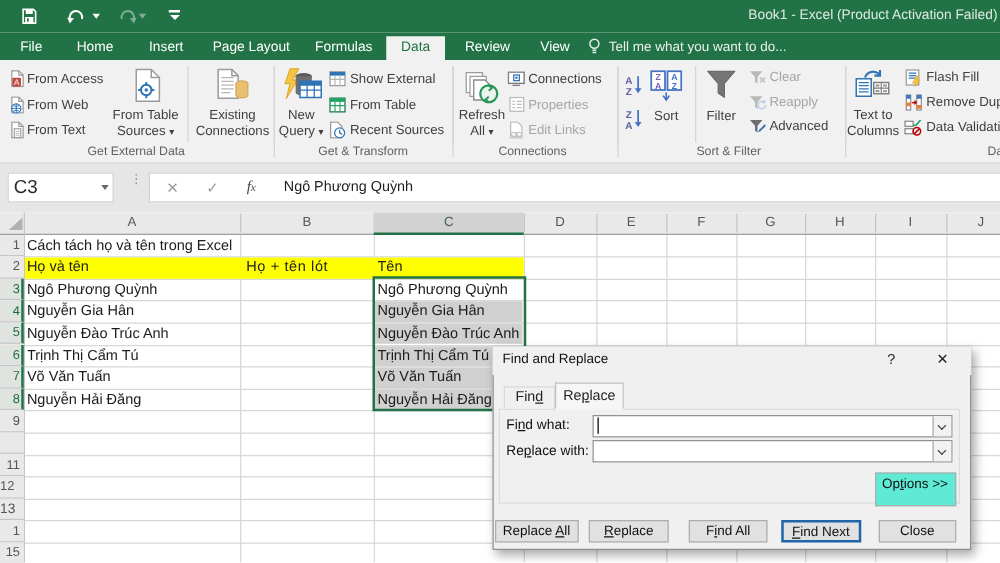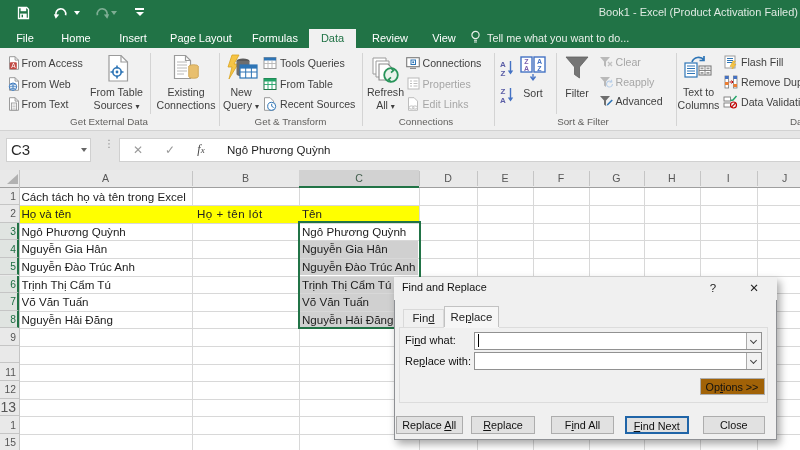--- a/index.html
+++ b/index.html
@@ -107,21 +107,21 @@
 <rect x="16" y="11" width="17" height="3.6" fill="#2e75b6"></rect>
 <path d="M16 18 h17 M21.7 11 v13 M27.4 11 v13" stroke="#2e75b6" stroke-width="1"></path>
 </svg>
 <div class="a ct" style="left:186px;top:86px;width:110px;height:12px;line-height:12px;color:#3f3f3f;font-size:10.6px">New</div>
 <div class="a ct" style="left:186px;top:99px;width:110px;height:12px;line-height:12px;color:#3f3f3f;font-size:10.6px">Query <span style="font-size:8px">▾</span></div>
 <svg class="a" style="left:263px;top:56px" width="14" height="14" viewBox="0 0 14 14">
     <rect x="1" y="1.5" width="12" height="11" fill="#fff" stroke="#9b9b9b" stroke-width="1"></rect>
     <rect x="1" y="1.5" width="12" height="3" fill="#2e75b6"></rect>
     <path d="M1 7.5 h12 M5 4.5 v8 M9 4.5 v8" stroke="#b5b5b5" stroke-width="0.9"></path>
   </svg>
-<div class="a" style="left:280px;top:56px;width:200px;height:14px;line-height:14px;color:#3f3f3f;font-size:10.6px;white-space:nowrap">Tools Queries</div>
+<div class="a" style="left:280px;top:56px;width:200px;height:14px;line-height:14px;color:#3f3f3f;font-size:10.6px;white-space:nowrap">Show External</div>
 <svg class="a" style="left:263px;top:76.5px" width="14" height="14" viewBox="0 0 14 14">
     <rect x="1" y="1.5" width="12" height="11" fill="#fff" stroke="#217346" stroke-width="1"></rect>
     <rect x="1" y="1.5" width="12" height="3" fill="#21a366"></rect>
     <path d="M1 7.5 h12 M5 4.5 v8 M9 4.5 v8" stroke="#21a366" stroke-width="0.9"></path>
   </svg>
 <div class="a" style="left:280px;top:76.5px;width:200px;height:14px;line-height:14px;color:#3f3f3f;font-size:10.6px;white-space:nowrap">From Table</div>
 <svg class="a" style="left:263px;top:96.5px" width="14" height="14" viewBox="0 0 14 14">
     <path d="M1.5 0.7 h5.6 l3.4 3.4 v9.2 h-9 z" fill="#fff" stroke="#9b9b9b" stroke-width="1"></path>
     <circle cx="8.7" cy="9.3" r="4" fill="#fff" stroke="#2e75b6" stroke-width="1"></circle>
     <path d="M8.7 6.8 v2.5 l2 1.2" fill="none" stroke="#2e75b6" stroke-width="1"></path>
@@ -307,23 +307,23 @@
 <div class="a" style="left:0;top:295.3px;width:16px;height:13px;line-height:13px;text-align:right;color:#1c6b41;font-size:10.3px">7</div>
 <div class="a" style="left:0;top:310.70000000000005px;width:19px;height:17.599999999999966px;background:#e0e4e1;border-bottom:1px solid #c5c5c5;border-right:2px solid #217346"></div>
 <div class="a" style="left:0;top:312.90000000000003px;width:16px;height:13px;line-height:13px;text-align:right;color:#1c6b41;font-size:10.3px">8</div>
 <div class="a" style="left:0;top:328.3px;width:19px;height:17.599999999999966px;background:#e9e9e9;border-bottom:1px solid #c5c5c5"></div>
 <div class="a" style="left:0;top:330.5px;width:16px;height:13px;line-height:13px;text-align:right;color:#565656;font-size:10.3px">9</div>
 <div class="a" style="left:0;top:345.9px;width:19px;height:17.600000000000023px;background:#e9e9e9;border-bottom:1px solid #c5c5c5"></div>
 <div class="a" style="left:0;top:368px;width:32px;height:13px;line-height:13px;text-align:left;color:#565656;font-size:10.3px">10</div>
 <div class="a" style="left:0;top:363.5px;width:19px;height:17.600000000000023px;background:#e9e9e9;border-bottom:1px solid #c5c5c5"></div>
 <div class="a" style="left:0;top:365.7px;width:16px;height:13px;line-height:13px;text-align:right;color:#565656;font-size:10.3px">11</div>
 <div class="a" style="left:0;top:381.1px;width:19px;height:17.600000000000023px;background:#e9e9e9;border-bottom:1px solid #c5c5c5"></div>
-<div class="a" style="left:0;top:383.3px;width:16px;height:13px;line-height:13px;text-align:right;color:#565656;font-size:10.3px">12</div>
+<div class="a" style="left:0;top:383.3px;width:16px;height:13px;line-height:13px;text-align:left;color:#565656;font-size:10.3px">12</div>
 <div class="a" style="left:0;top:398.70000000000005px;width:19px;height:17.599999999999966px;background:#e9e9e9;border-bottom:1px solid #c5c5c5"></div>
-<div class="a" style="left:0;top:400.90000000000003px;width:16px;height:13px;line-height:13px;text-align:right;color:#565656;font-size:14px">13</div>
+<div class="a" style="left:0;top:400.90000000000003px;width:16px;height:13px;line-height:13px;text-align:left;color:#565656;font-size:11px">13</div>
 <div class="a" style="left:0;top:416.3px;width:19px;height:17.600000000000023px;background:#e9e9e9;border-bottom:1px solid #c5c5c5"></div>
 <div class="a" style="left:0;top:418.5px;width:16px;height:13px;line-height:13px;text-align:right;color:#565656;font-size:10.3px">1</div>
 <div class="a" style="left:0;top:433.90000000000003px;width:19px;height:17.599999999999966px;background:#e9e9e9;border-bottom:1px solid #c5c5c5"></div>
 <div class="a" style="left:0;top:436.1px;width:16px;height:13px;line-height:13px;text-align:right;color:#565656;font-size:10.3px">15</div>
 <div class="a" style="left:19.5px;top:205.6px;width:399.5px;height:17.1px;background:#ffff00"></div>
 <div class="a" style="left:21.5px;top:187.5px;width:280px;height:17.6px;line-height:18.6px;color:#1c1c1c;font-size:11.6px;white-space:nowrap;overflow:hidden">Cách tách họ và tên trong Excel</div>
 <div class="a" style="left:21.5px;top:205.1px;width:280px;height:17.6px;line-height:18.6px;color:#222;font-size:11.6px;white-space:nowrap;overflow:hidden">Họ và tên</div>
 <div class="a" style="left:197px;top:205.1px;width:120px;height:17.6px;line-height:18.6px;color:#222;font-size:11.6px;white-space:nowrap;letter-spacing:0.5px">Họ + tên lót</div>
 <div class="a" style="left:21.5px;top:222.7px;width:280px;height:17.6px;line-height:18.6px;color:#1c1c1c;font-size:11.6px;white-space:nowrap;overflow:hidden">Ngô Phương Quỳnh</div>
 <div class="a" style="left:21.5px;top:240.3px;width:280px;height:17.6px;line-height:18.6px;color:#1c1c1c;font-size:11.6px;white-space:nowrap;overflow:hidden">Nguyễn Gia Hân</div>
@@ -355,17 +355,17 @@
 <div class="a" style="left:444px;top:326.5px;width:55px;height:1.5px;background:#f6f6f6"></div>
 <div class="a" style="left:405px;top:333.5px;width:90px;height:13px;line-height:13px;font-size:11px;color:#111">Fi<span style="text-decoration:underline">n</span>d what:</div>
 <div class="a" style="left:405px;top:354.5px;width:90px;height:13px;line-height:13px;font-size:11px;color:#111">Re<span style="text-decoration:underline">p</span>lace with:</div>
 <div class="a" style="left:474px;top:331.5px;width:288px;height:18px;background:#fff;border:1px solid #919191"></div>
 <div class="a" style="left:746px;top:332.5px;width:15px;height:16px;background:#f2f2f2;border-left:1px solid #aaa"></div>
 <div class="a" style="left:751px;top:337.5px;width:5px;height:5px;border-right:1.4px solid #444;border-bottom:1.4px solid #444;transform:rotate(45deg)"></div>
 <div class="a" style="left:474px;top:351.5px;width:288px;height:18px;background:#fff;border:1px solid #919191"></div>
 <div class="a" style="left:746px;top:352.5px;width:15px;height:16px;background:#f2f2f2;border-left:1px solid #aaa"></div>
 <div class="a" style="left:751px;top:357.5px;width:5px;height:5px;border-right:1.4px solid #444;border-bottom:1.4px solid #444;transform:rotate(45deg)"></div>
 <div class="a" style="left:477.5px;top:334px;width:1px;height:13px;background:#000"></div>
-<div class="a ct" style="left:699.5px;top:377.5px;width:65px;height:17px;line-height:17.5px;font-size:10.8px;color:#111;background:#a16207;border:1px solid #adadad">Op<span style="text-decoration:underline">t</span>ions &gt;&gt;</div>
+<div class="a ct" style="left:699.5px;top:377.5px;width:65px;height:27px;line-height:17.5px;font-size:10.8px;color:#111;background:#5eead4;border:1px solid #adadad">Op<span style="text-decoration:underline">t</span>ions &gt;&gt;</div>
 <div class="a ct" style="left:396px;top:415.5px;width:66.5px;height:18.5px;line-height:16.5px;font-size:10.8px;color:#111;background:#e1e1e1;border:1px solid #adadad">Replace <span style="text-decoration:underline">A</span>ll</div>
 <div class="a ct" style="left:471px;top:415.5px;width:64px;height:18.5px;line-height:16.5px;font-size:10.8px;color:#111;background:#e1e1e1;border:1px solid #adadad"><span style="text-decoration:underline">R</span>eplace</div>
 <div class="a ct" style="left:551px;top:415.5px;width:63px;height:18.5px;line-height:16.5px;font-size:10.8px;color:#111;background:#e1e1e1;border:1px solid #adadad">F<span style="text-decoration:underline">i</span>nd All</div>
 <div class="a ct" style="left:625px;top:415.5px;width:63.5px;height:18.5px;line-height:16.5px;font-size:10.8px;color:#111;background:#e1e1e1;border:2px solid #2065a8"><span style="text-decoration:underline">F</span>ind Next</div>
 <div class="a ct" style="left:702.5px;top:415.5px;width:62.5px;height:18.5px;line-height:16.5px;font-size:10.8px;color:#111;background:#e1e1e1;border:1px solid #adadad">Close</div>
 </body></html>

